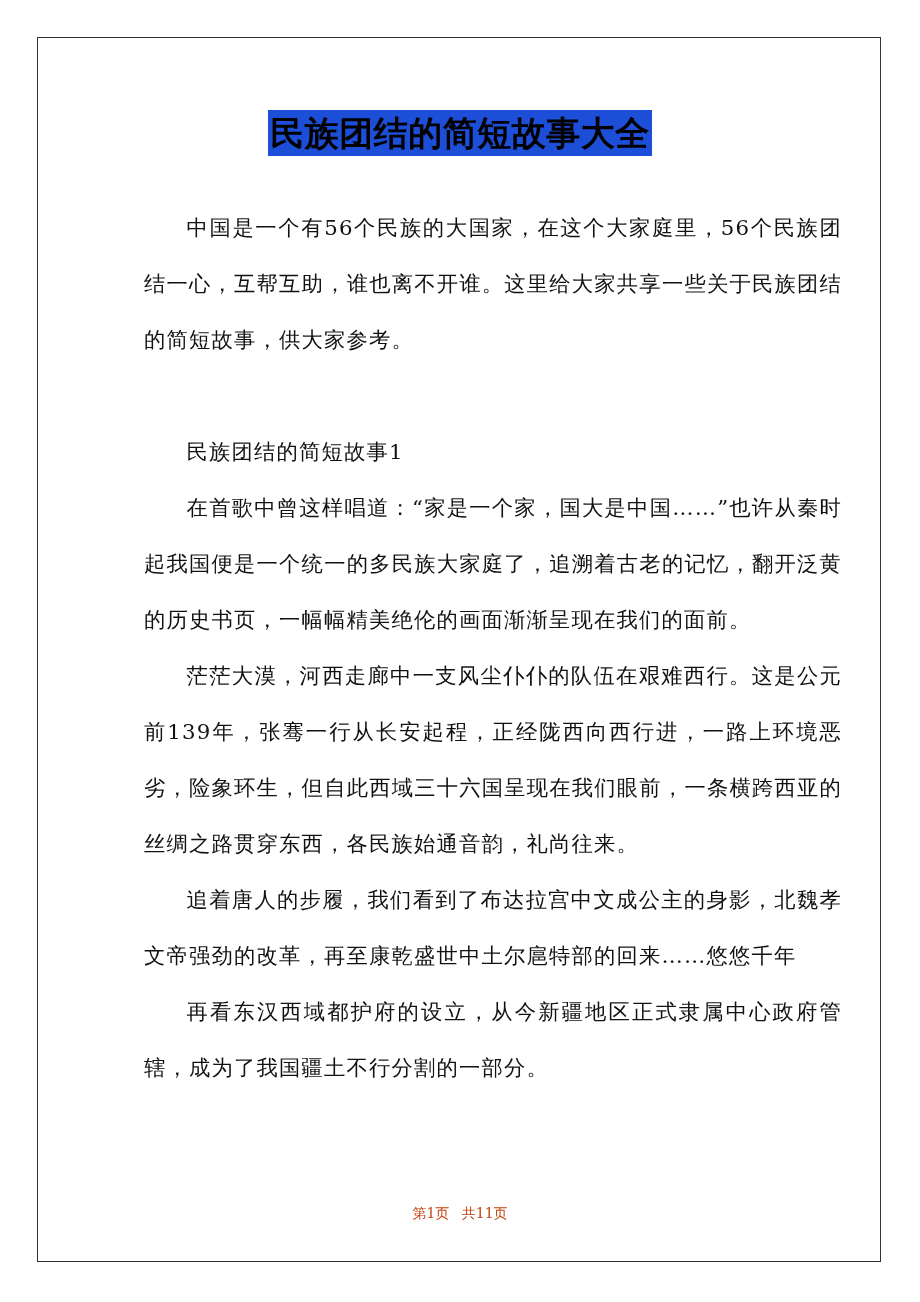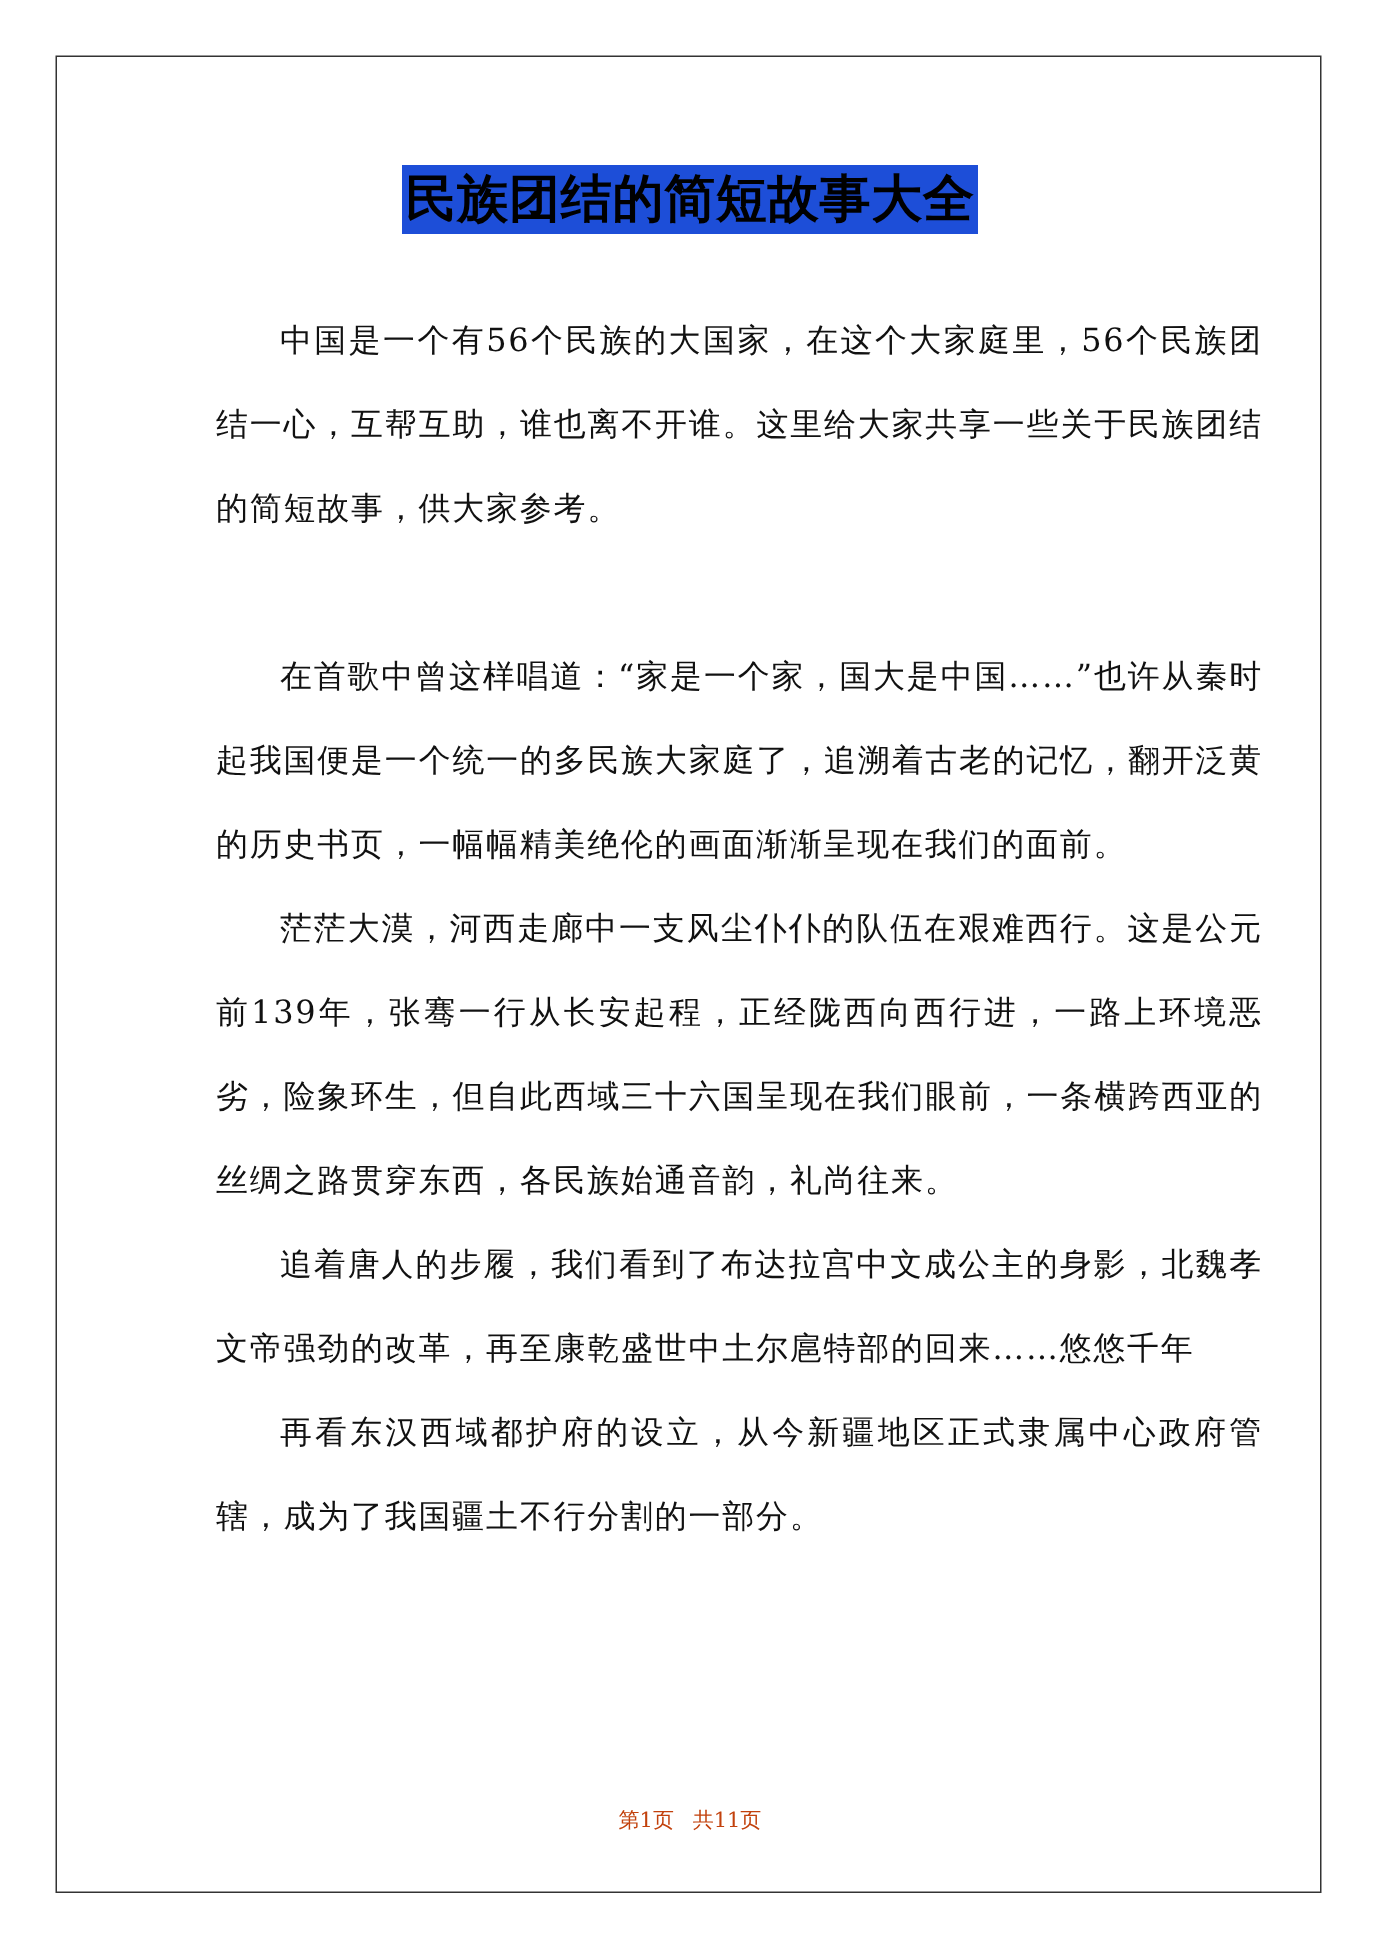--- a/index.html
+++ b/index.html
@@ -22,20 +22,21 @@
 
 <div class="page-frame"></div>
 
 <div class="title-wrap">
   <span class="title">民族团结的简短故事大全</span>
 </div>
 
 <div class="body-text" style="top:200px;">
   <p class="para">中国是一个有56个民族的大国家，在这个大家庭里，56个民族团结一心，互帮互助，谁也离不开谁。这里给大家共享一些关于民族团结的简短故事，供大家参考。</p>
   <div class="gap"></div>
+  <p class="heading">民族团结的简短故事1</p>
   <p class="para">在首歌中曾这样唱道：“家是一个家，国大是中国……”也许从秦时起我国便是一个统一的多民族大家庭了，追溯着古老的记忆，翻开泛黄的历史书页，一幅幅精美绝伦的画面渐渐呈现在我们的面前。</p>
   <p class="para">茫茫大漠，河西走廊中一支风尘仆仆的队伍在艰难西行。这是公元前139年，张骞一行从长安起程，正经陇西向西行进，一路上环境恶劣，险象环生，但自此西域三十六国呈现在我们眼前，一条横跨西亚的丝绸之路贯穿东西，各民族始通音韵，礼尚往来。</p>
   <p class="para">追着唐人的步履，我们看到了布达拉宫中文成公主的身影，北魏孝文帝强劲的改革，再至康乾盛世中土尔扈特部的回来……悠悠千年</p>
   <p class="para">再看东汉西域都护府的设立，从今新疆地区正式隶属中心政府管辖，成为了我国疆土不行分割的一部分。</p>
 </div>
 
 <div class="footer">
   <span>第1页</span>
   <span>共11页</span>
 </div>

